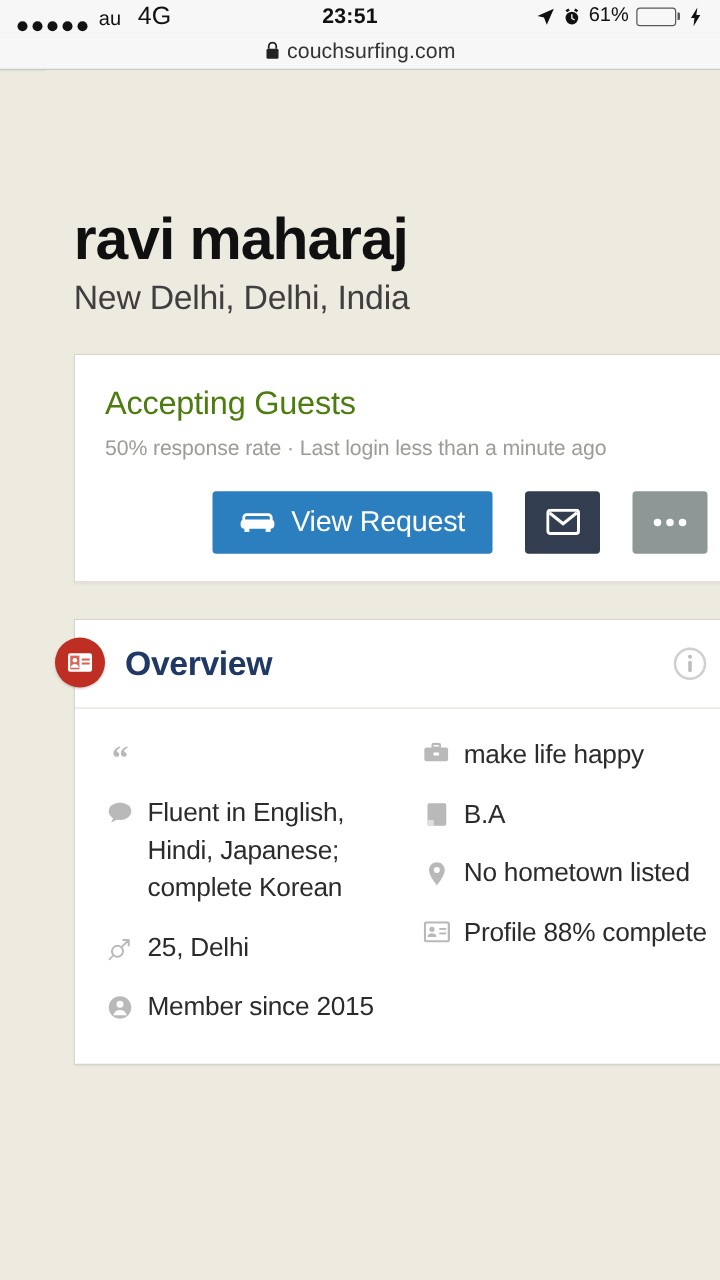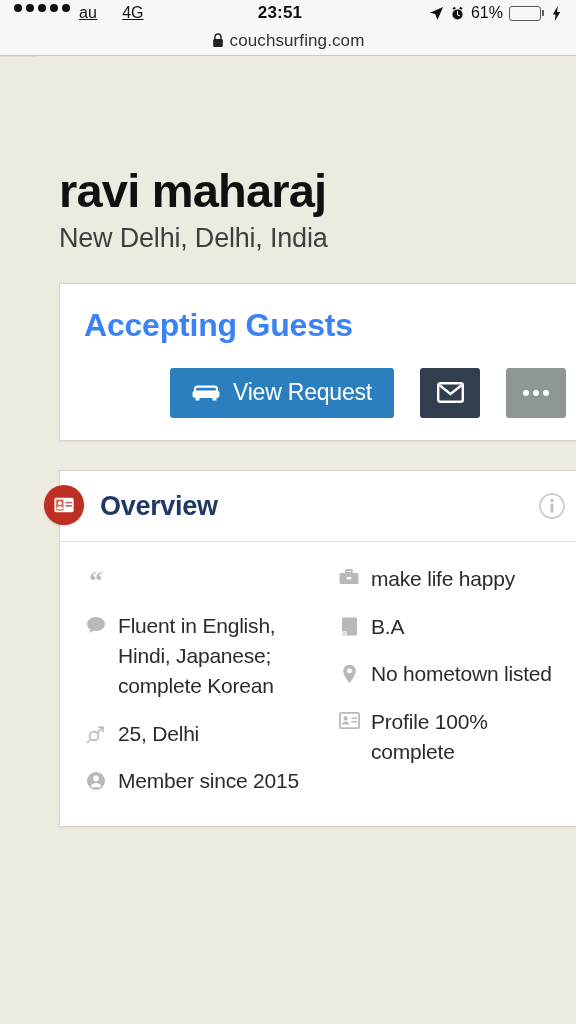--- a/index.html
+++ b/index.html
@@ -13,25 +13,25 @@
   
   .statusbar {
     height: 26px; width: 100%;
     background: #f7f7f7;
     display: flex; align-items: center;
     padding: 0 14px;
     font-size: 17px;
     color: #111;
     position: relative;
   }
-  .sb-left { display: flex; align-items: flex-start; gap: 9px; text-decoration: underline; }
+  .sb-left { display: flex; align-items: flex-end; gap: 9px; }
   .dots { display: flex; gap: 4px; align-items: center; }
   .dot { width: 8px; height: 8px; border-radius: 50%; background: #121212; display: block; }
   .carrier { font-size: 16px; letter-spacing: .2px; }
-  .network { font-size: 16px; margin-left: 16px; }
+  .network { font-size: 20px; margin-left: 4px; }
   .sb-time {
     position: absolute; left: 0; right: 16px; text-align: center;
     font-size: 17px; font-weight: bold; letter-spacing: .2px;
   }
   .sb-right {
     margin-left: auto; display: flex; align-items: center; gap: 6px;
     position: relative; z-index: 2;
   }
   .loc-arrow { width: 15px; height: 15px; }
   .alarm { width: 15px; height: 15px; }
@@ -73,21 +73,21 @@
   .card {
     background: #fff;
     border: 1px solid #d8d6cc;
     box-shadow: 0 1px 2px rgba(0,0,0,.06);
     margin-top: 29px;
     position: relative;
   }
 
   .status-card { padding: 23px 24px 22px; }
   .accepting {
-    font-size: 32px; font-weight: bold; color: #3b82f6; letter-spacing: -.2px;
+    font-size: 26px; font-weight: normal; color: #4d7c0f; letter-spacing: -.2px;
   }
   .response {
     font-size: 17px; color: #9b9b97; margin-top: 11px; letter-spacing: -.1px;
   }
   .btn-row {
     display: flex; justify-content: flex-end; align-items: stretch;
     gap: 26px; margin-top: 24px;
   }
   .btn {
     border: none; cursor: pointer; display: flex; align-items: center;
@@ -183,20 +183,21 @@
 
 <div class="page">
 
   <div class="hero">
     <div class="profile-name">ravi maharaj</div>
     <div class="profile-loc">New Delhi, Delhi, India</div>
   </div>
 
   <div class="card status-card">
     <div class="accepting">Accepting Guests</div>
+    <div class="response">50% response rate · Last login less than a minute ago</div>
     <div class="btn-row">
       <button class="btn btn-primary">
         <svg class="couch-icon" viewBox="0 0 28 20">
           <path d="M3 8.5V6a2.4 2.4 0 0 1 2.4-2.4h17.2A2.4 2.4 0 0 1 25 6v2.5" stroke="#fff" stroke-width="2.2" fill="none" stroke-linecap="round"></path>
           <rect x="0.5" y="7.5" width="27" height="7.5" rx="3.2" fill="#fff"></rect>
           <rect x="3.5" y="14.5" width="4" height="3" fill="#fff"></rect>
           <rect x="20.5" y="14.5" width="4" height="3" fill="#fff"></rect>
         </svg>
         <span>View Request</span>
       </button>
@@ -316,19 +317,19 @@
         <div class="ov-item">
           <span class="ic">
             <svg width="21" height="17" viewBox="0 0 21 17">
               <rect x="0.9" y="0.9" width="19.2" height="15.2" rx="1.6" fill="none" stroke="#b9b9b9" stroke-width="1.8"></rect>
               <circle cx="6.6" cy="6.4" r="2.1"></circle>
               <path d="M3 12.6c0-2 1.6-3 3.6-3s3.6 1 3.6 3z"></path>
               <rect x="12.4" y="5.4" width="5.6" height="1.5"></rect>
               <rect x="12.4" y="9" width="5.6" height="1.5"></rect>
             </svg>
           </span>
-          <span>Profile 100% complete</span>
+          <span>Profile 88% complete</span>
         </div>
       </div>
     </div>
   </div>
 
 </div>
 
 </body></html>

